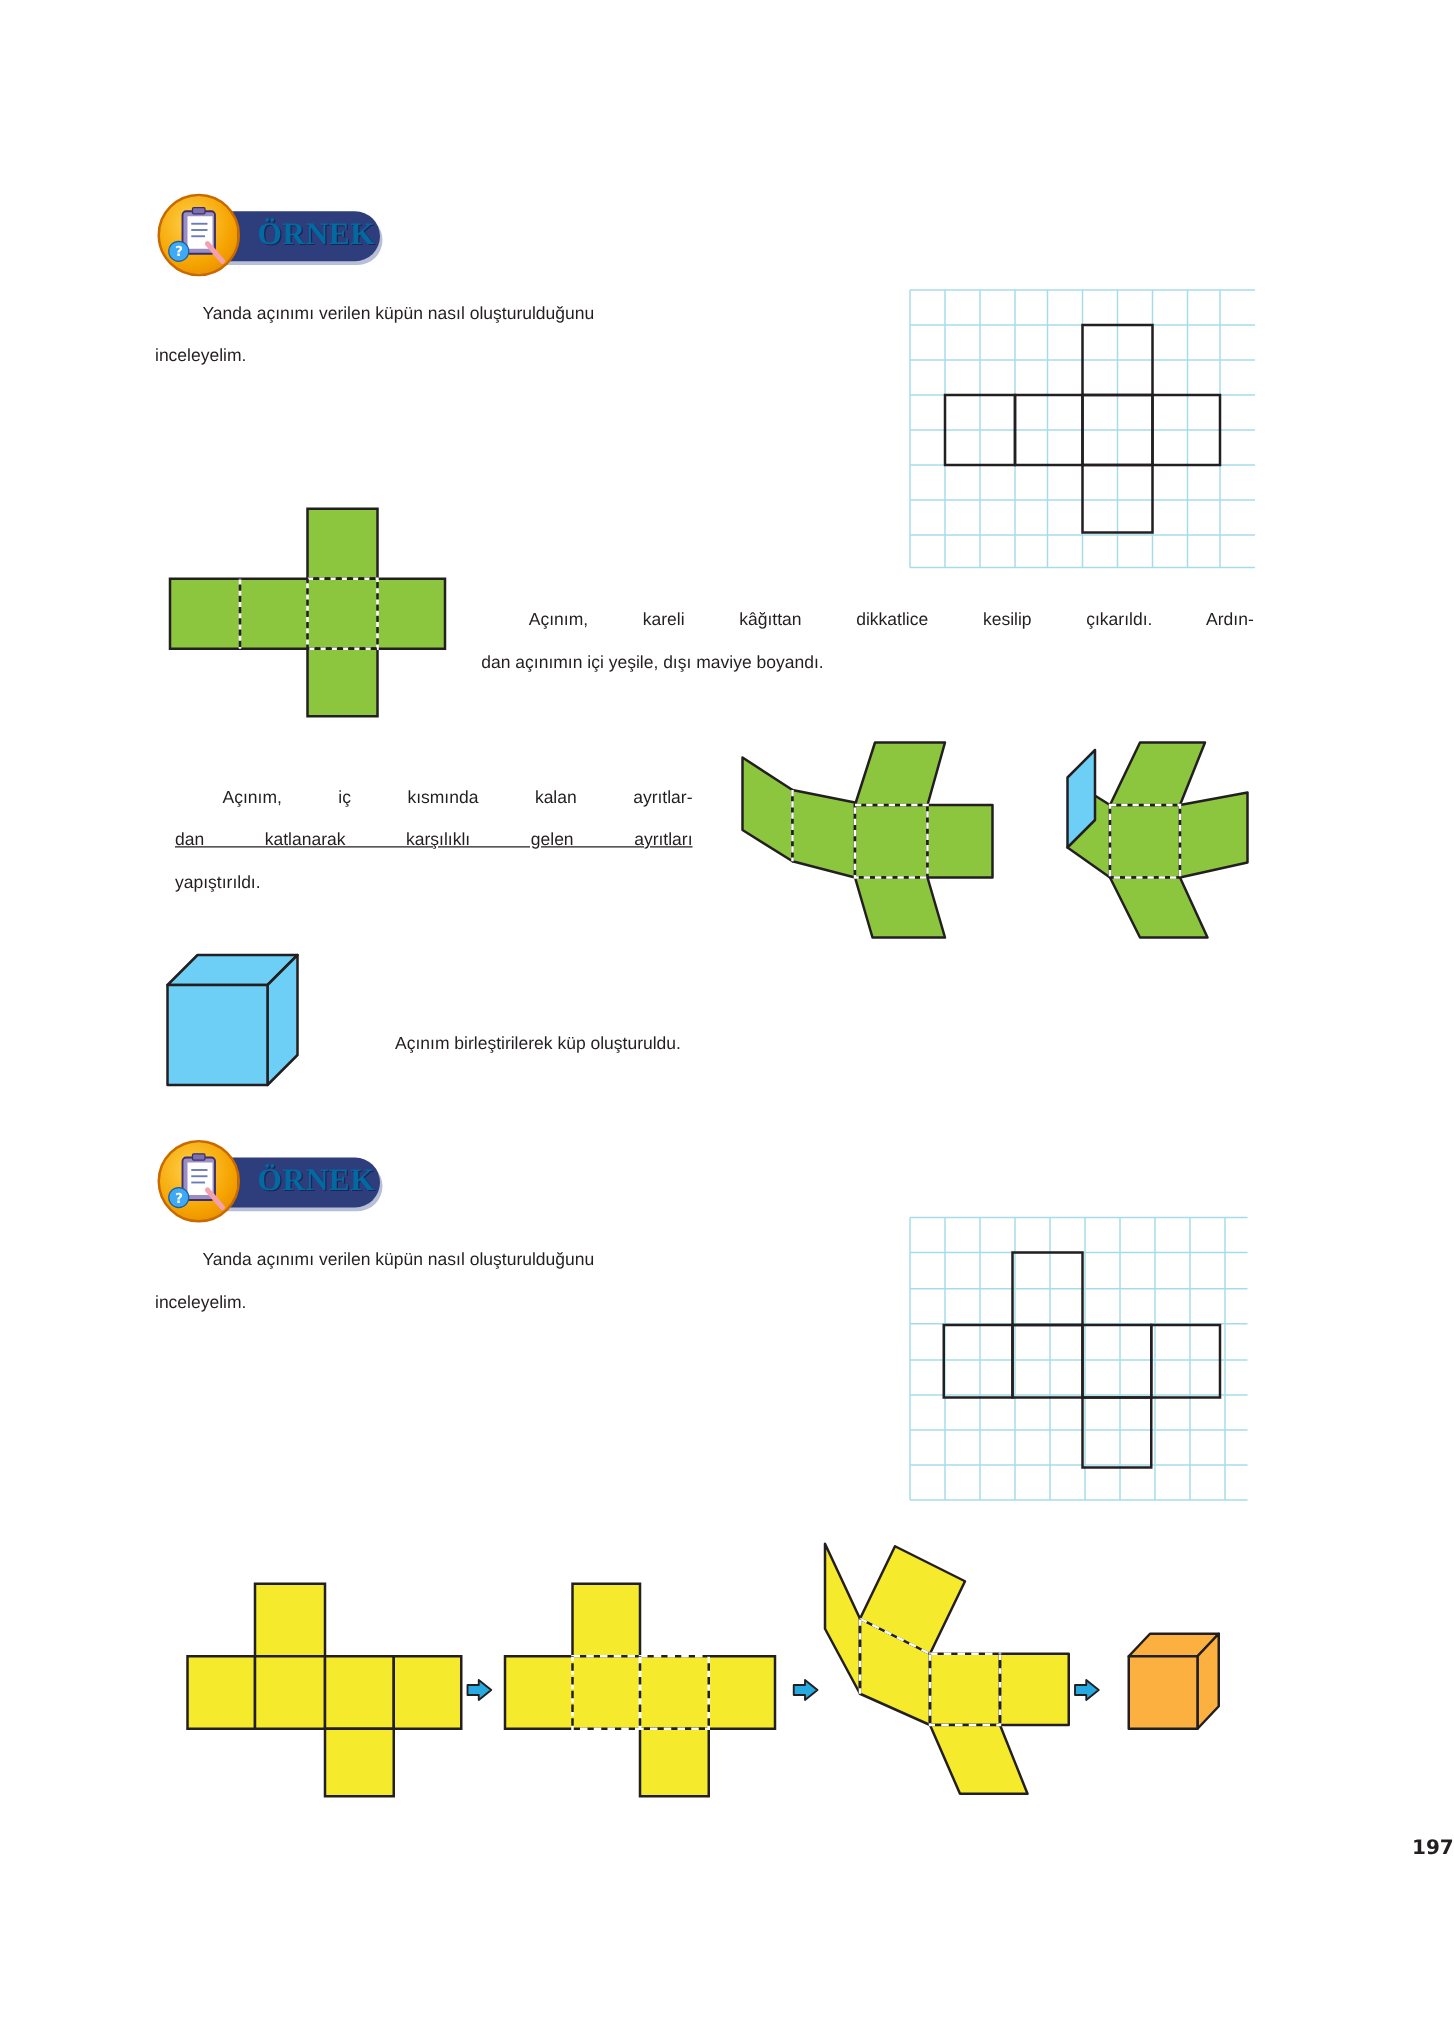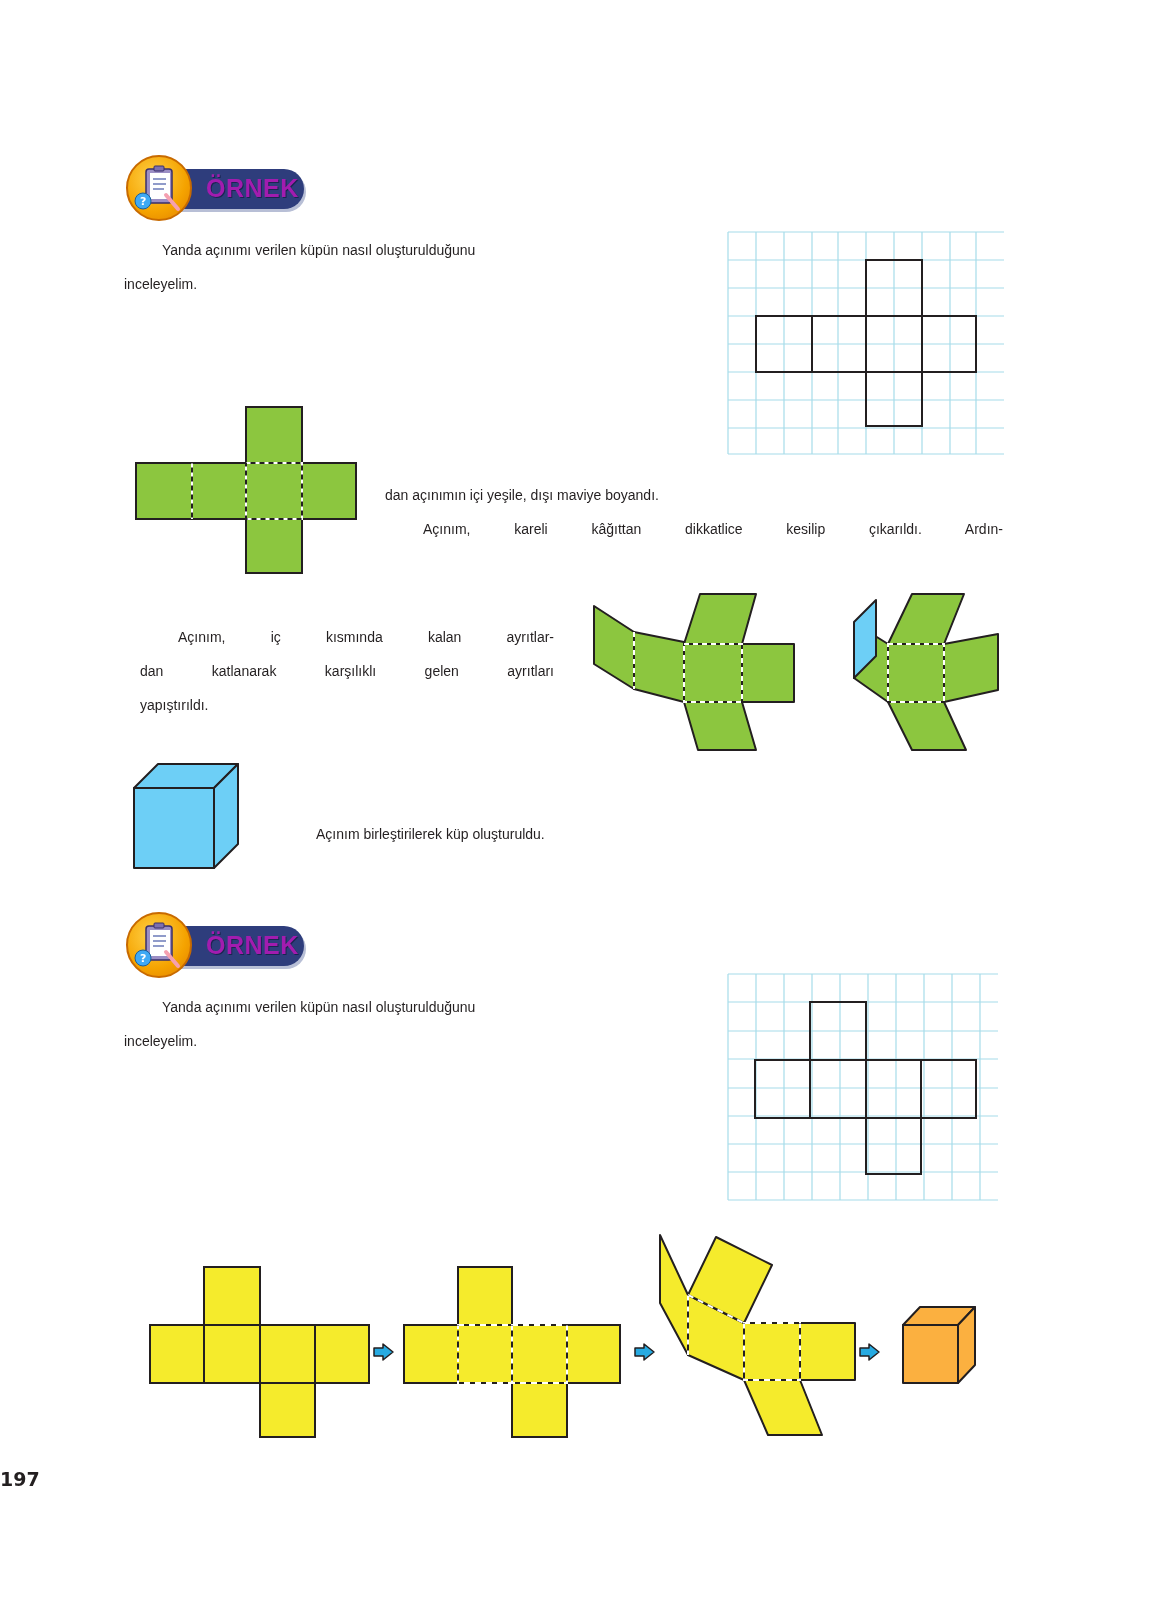--- a/index.html
+++ b/index.html
@@ -1,30 +1,30 @@
 <!DOCTYPE html>
 <html><head>
 <meta charset="utf-8">
 <style>
   html, body { margin: 0; padding: 0; background: #ffffff; }
   body { width: 1163px; height: 1616px; position: relative; overflow: hidden;
          font-family: "Liberation Sans", "DejaVu Sans", sans-serif; color: #231f20; }
   .badge { position: absolute; width: 190px; height: 70px; }
   .badge-bar { position: absolute; left: 52px; top: 14px; width: 126px; height: 40px;
                background: #2e3d7c; border-radius: 0 20px 20px 0; box-shadow: 2px 3px 0 #b8bfd6; }
-  .badge-label { position: absolute; left: 80px; top: 19px; color: #a21caf; font-weight: bold;
+  .badge-label { position: absolute; left: 80px; top: 19px; color: #0369a1; font-weight: bold;
                  font-size: 25px; letter-spacing: 0.5px; text-shadow: 1px 1px 0 #1a2550;
-                 font-family: Liberation Sans, sans-serif; }
+                 font-family: Liberation Serif, serif; }
   .badge-circle { position: absolute; left: 0; top: 0; width: 66px; height: 66px; border-radius: 50%;
                   background: radial-gradient(circle at 40% 35%, #ffd24a 0%, #f5a300 60%, #e07e00 100%);
                   border: 2px solid #c86a00; box-sizing: border-box; }
   .para { position: absolute; font-size: 14px; line-height: 34px; text-align: justify; }
   .para .indent { display: inline-block; width: 38px; }
-  .page-num { position: absolute; left: 0; width: 1163px; top: 1468px; text-align: left;
-              font-weight: bold; font-size: 19px; font-family: "DejaVu Sans", sans-serif; }
+  .page-num { position: absolute; left: 0; width: 1163px; top: 1468px; text-align: right;
+              font-weight: bold; font-size: 16px; font-family: "DejaVu Sans", sans-serif; }
   svg { position: absolute; overflow: visible; }
 </style>
 </head>
 <body>
 
 <div class="badge" style="left:126px; top:155px;">
   <div class="badge-bar"></div>
   <span class="badge-label">ÖRNEK</span>
   <div class="badge-circle">
     <svg width="66" height="66" viewBox="0 0 66 66" style="left:-2px;top:-2px;">
@@ -88,27 +88,27 @@
     <line x1="58" y1="58" x2="58" y2="114"></line>
     <rect x="112" y="58" width="56" height="56"></rect>
   </g>
   <g fill="none" stroke="#231f20" stroke-width="2" stroke-dasharray="5,4" stroke-dashoffset="4.5">
     <line x1="58" y1="58" x2="58" y2="114"></line>
     <rect x="112" y="58" width="56" height="56"></rect>
   </g>
 </svg>
 
 <div class="para" style="left:385px; top:478px; width:618px;">
+  <div style="text-align-last:justify;"><span class="indent"></span><span>Açınım, kareli kâğıttan dikkatlice kesilip çıkarıldı. Ardın-</span></div>
   <div><span>dan açınımın içi yeşile, dışı maviye boyandı.</span></div>
-  <div style="text-align-last:justify;"><span class="indent"></span><span>Açınım, kareli kâğıttan dikkatlice kesilip çıkarıldı. Ardın-</span></div>
 </div>
 
 <div class="para" style="left:140px; top:620px; width:414px;">
   <div style="text-align-last:justify;"><span class="indent"></span><span>Açınım, iç kısmında kalan ayrıtlar-</span></div>
-  <div style="text-align-last:justify;"><span>dan katlanarak karşılıklı gelen ayrıtları</span></div>
+  <div style="text-align-last:justify;text-decoration:underline;"><span>dan katlanarak karşılıklı gelen ayrıtları</span></div>
   <div><span>yapıştırıldı.</span></div>
 </div>
 
 <svg width="210" height="160" style="left:594px; top:594px;">
   <g fill="#8cc63f" stroke="#231f20" stroke-width="2" stroke-linejoin="round">
     <polygon points="0,12 40,38 40,95 0,70"></polygon>
     <polygon points="40,38 90,48 90,108 40,95"></polygon>
     <rect x="90" y="50" width="58" height="58"></rect>
     <rect x="148" y="50" width="52" height="58"></rect>
     <polygon points="90,50 106,0 162,0 148,50"></polygon>

